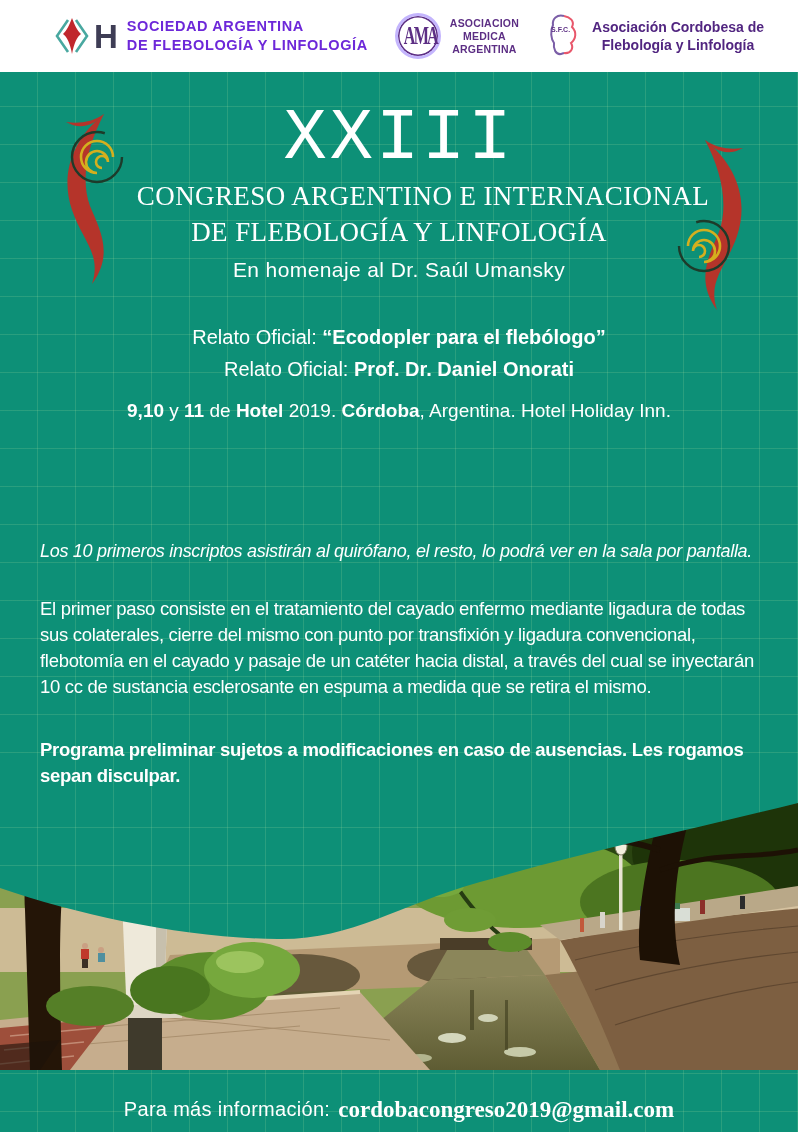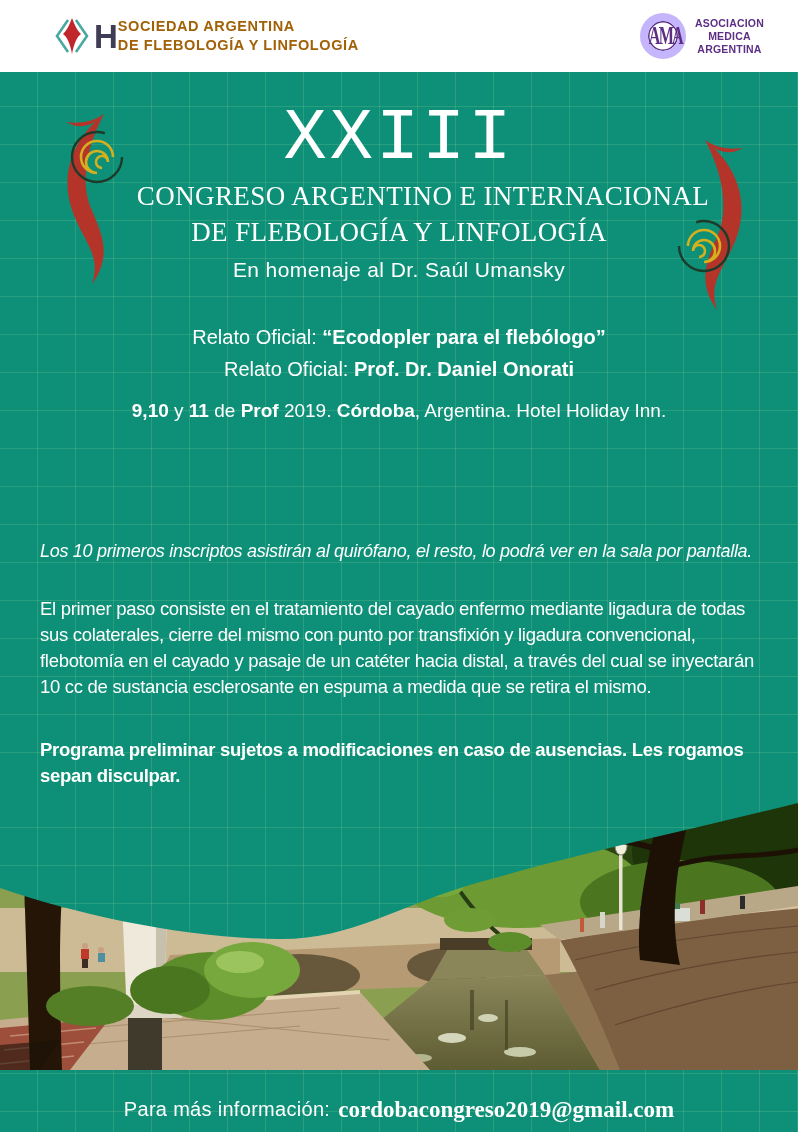--- a/index.html
+++ b/index.html
@@ -4,25 +4,25 @@
 <style>
   html,body{margin:0;padding:0;background:#666;}
   .poster{position:relative;width:798px;height:1132px;margin:0 auto;background:#fff;overflow:hidden;
           font-family:"Liberation Sans",sans-serif;}
 
   
   .topbar{position:absolute;top:0;left:0;width:798px;height:72px;background:#ffffff;
           display:flex;align-items:center;justify-content:space-between;box-sizing:border-box;
           padding:0 34px 0 52px;z-index:6;}
   .logo{display:flex;align-items:center;}
-  .logo-left-text{font-size:14.5px;font-weight:700;color:#a16207;
+  .logo-left-text{margin-left:9px;font-size:14.5px;font-weight:700;color:#6d28d9;
           letter-spacing:0.6px;line-height:19px;}
   .h-glyph{font-size:33px;font-weight:700;color:#3e3d55;margin-left:2px;line-height:1;}
-  .ama-circle{width:46px;height:46px;border-radius:50%;border:8px solid #c4b5fd;box-sizing:border-box;
-          display:flex;align-items:center;justify-content:flex-start;box-shadow:inset 0 0 0 1.5px #5c2e84;}
+  .ama-circle{width:46px;height:46px;border-radius:50%;border:3px solid #c4b5fd;box-sizing:border-box;
+          display:flex;align-items:center;justify-content:flex-end;box-shadow:inset 0 0 0 1.5px #5c2e84;}
   .ama-circle span{font-family:"Liberation Serif",serif;font-weight:700;color:#5c2e84;font-size:17px;
           letter-spacing:-2px;transform:scaleY(1.5) scaleX(0.95);display:inline-block;}
   .ama-text{margin-left:9px;font-size:10.5px;font-weight:700;color:#5c2e84;line-height:13px;
           text-align:center;letter-spacing:0.2px;}
   .sfc-wrap{position:relative;width:38px;height:48px;}
   .sfc-label{position:absolute;top:14px;left:5px;font-size:7px;font-weight:700;color:#5c2e84;}
   .logo-right-text{margin-left:8px;font-size:14px;font-weight:700;color:#512580;line-height:18px;
           text-align:center;}
 
   
@@ -82,20 +82,33 @@
       <div class="ama-circle">
         <span>AMA</span>
       </div>
       <div class="ama-text">
         <div>ASOCIACION</div>
         <div>MEDICA</div>
         <div>ARGENTINA</div>
       </div>
     </div>
 
+    <div class="logo">
+      <div class="sfc-wrap">
+        <svg width="38" height="48" viewBox="0 0 38 48">
+          <path d="M18,4 C11,2 6,7 7,13 C4,19 5,27 8,31 C7,37 10,43 15,42 L18,41" fill="none" stroke="#7b5ea7" stroke-width="2"></path>
+          <path d="M18,4 C24,5 29,9 26,15 C31,20 30,27 25,31 C28,36 25,42 18,41" fill="none" stroke="#e8576b" stroke-width="2"></path>
+        </svg>
+        <span class="sfc-label">S.F.C.</span>
+      </div>
+      <div class="logo-right-text">
+        <div>Asociación Cordobesa de</div>
+        <div>Flebología y Linfología</div>
+      </div>
+    </div>
   </header>
 
   <div class="teal-body grid"></div>
 
   <div class="photo">
     <svg width="798" height="280" viewBox="0 0 798 280">
       <defs>
         <linearGradient id="gWater" x1="0" y1="0" x2="0" y2="1">
           <stop offset="0" stop-color="#8b865a"></stop>
             <stop offset="1" stop-color="#5e5c33"></stop>
@@ -209,21 +222,21 @@
       <path d="M79,108 a16,16 0 1,0 -16,16 a11,11 0 1,1 11,-11 a6,6 0 1,0 -6,6" fill="none" stroke="#d4af1e" stroke-width="2.6"></path>
     </g>
   </svg>
 
   <div class="t numeral">XXIII</div>
   <div class="t title1">CONGRESO ARGENTINO E INTERNACIONAL</div>
   <div class="t title2">DE FLEBOLOGÍA Y LINFOLOGÍA</div>
   <div class="t homage">En homenaje al Dr. Saúl Umansky</div>
   <div class="t relato1"><span>Relato Oficial: </span><span class="b">“Ecodopler para el flebólogo”</span></div>
   <div class="t relato2"><span>Relato Oficial: </span><span class="b">Prof. Dr. Daniel Onorati</span></div>
-  <div class="t dateline"><span class="b">9,10</span><span> y </span><span class="b">11</span><span> de </span><span class="b">Prof</span><span> 2019. </span><span class="b">Córdoba</span><span>, Argentina. Hotel Holiday Inn.</span></div>
+  <div class="t dateline"><span class="b">9,10</span><span> y </span><span class="b">11</span><span> de </span><span class="b">Hotel</span><span> 2019. </span><span class="b">Córdoba</span><span>, Argentina. Hotel Holiday Inn.</span></div>
 
   <div class="copy note">Los 10 primeros inscriptos asistirán al quirófano, el resto, lo podrá ver en la sala por pantalla.</div>
   <div class="copy para">El primer paso consiste en el tratamiento del cayado enfermo mediante ligadura de todas sus colaterales, cierre del mismo con punto por transfixión y ligadura convencional, flebotomía en el cayado y pasaje de un catéter hacia distal, a través del cual se inyectarán 10 cc de sustancia esclerosante en espuma a medida que se retira el mismo.</div>
   <div class="copy disclaimer">Programa preliminar sujetos a modificaciones en caso de ausencias. Les rogamos sepan disculpar.</div>
 
   <footer class="footer grid">
     <span class="lbl">Para más información:</span>
     <span class="mail">cordobacongreso2019@gmail.com</span>
   </footer>
 

